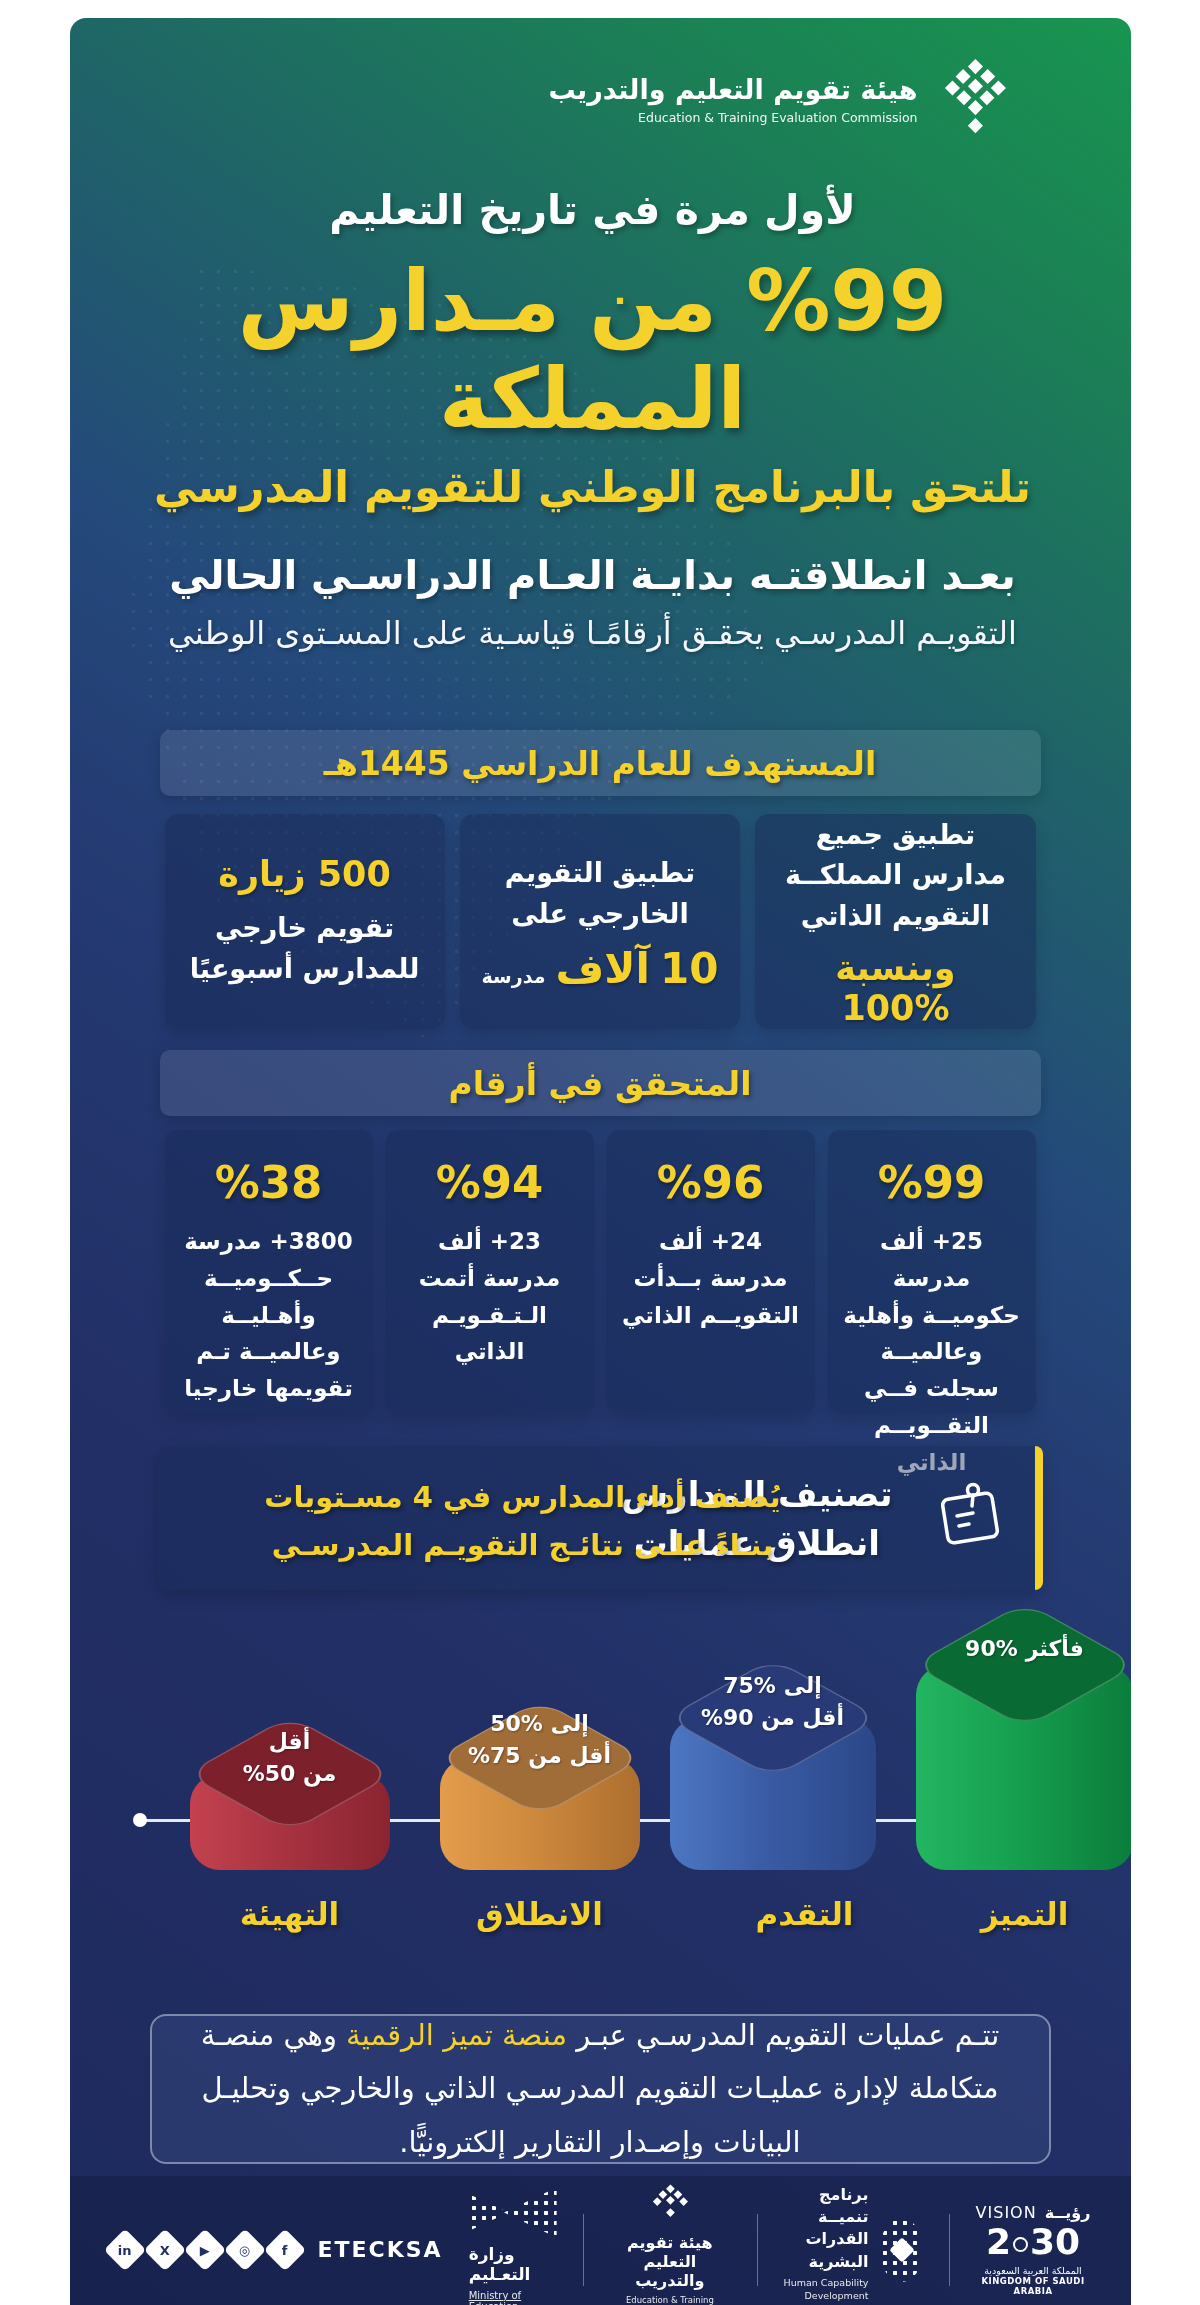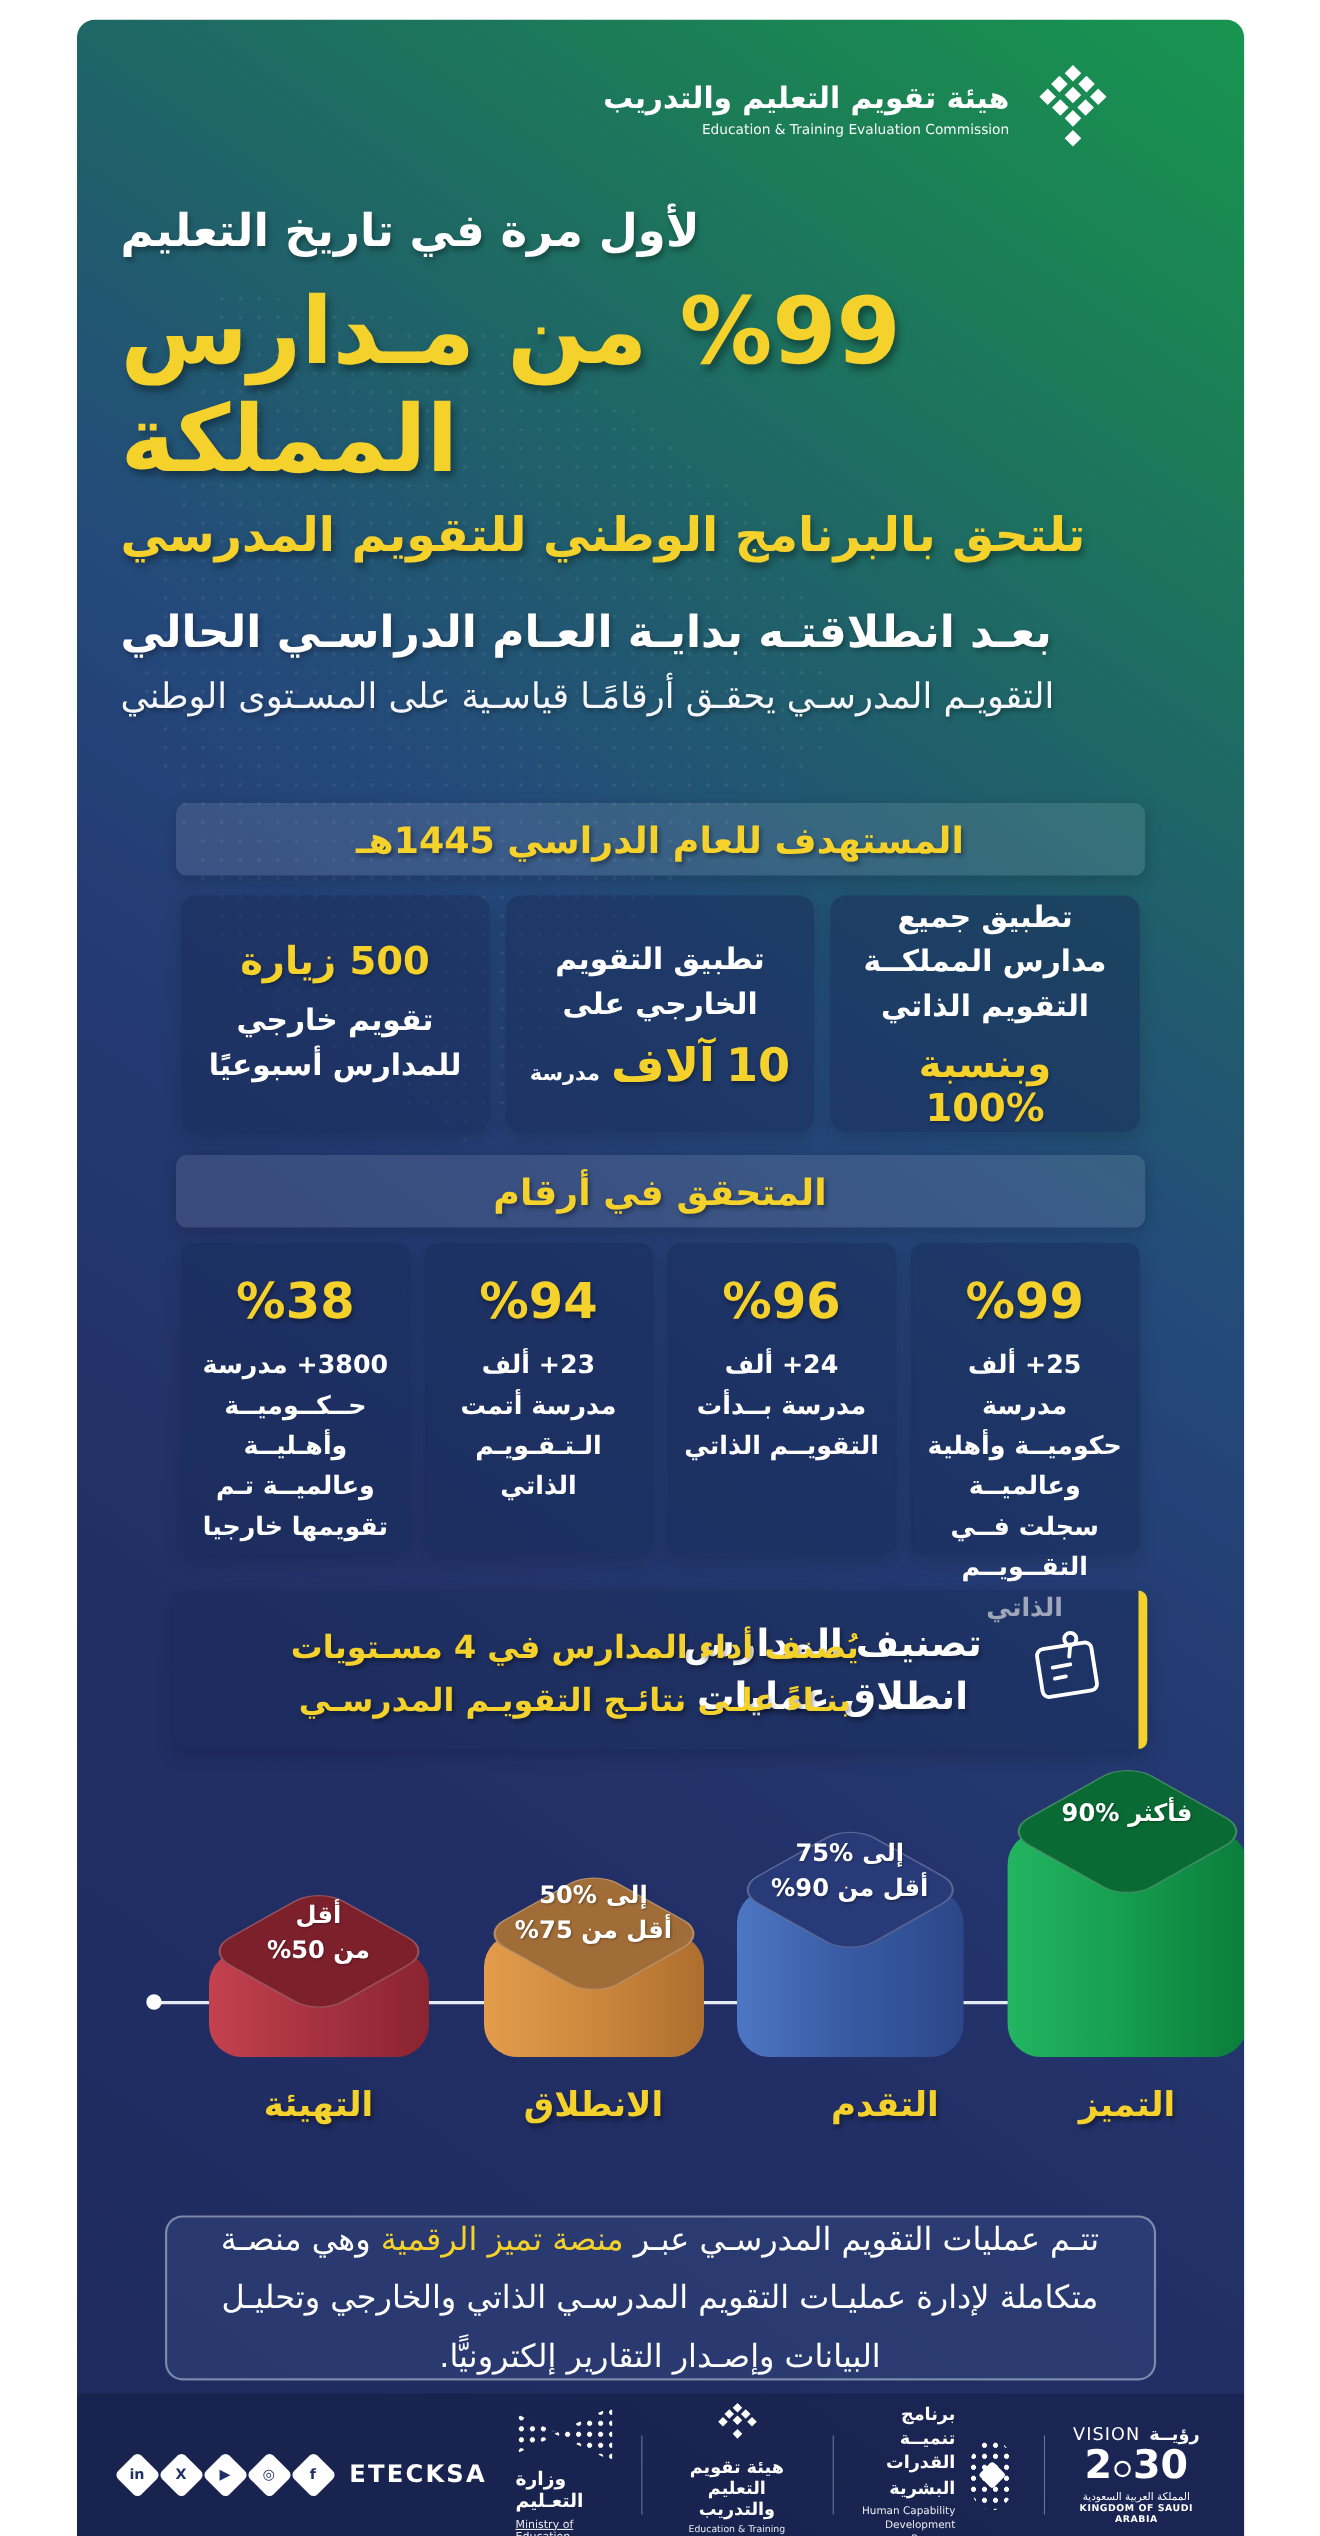--- a/index.html
+++ b/index.html
@@ -16,21 +16,21 @@
     clip-path:polygon(12% 0,58% 6%,92% 28%,100% 52%,72% 72%,48% 100%,14% 82%,0 46%);
     pointer-events:none;
   }
   
   .brand { position:absolute; top:40px; right:115px; display:flex; align-items:center; gap:16px; }
   .brand-text { text-align:right; }
   .brand-ar { font-size:27px; font-weight:bold; letter-spacing:0; }
   .brand-en { font-size:12.5px; margin-top:5px; opacity:.95; }
   .burst { display:block; }
   
-  .hero { position:absolute; top:168px; right:55px; left:40px; text-align:left; direction:rtl; }
+  .hero { position:absolute; top:168px; right:55px; left:40px; text-align:center; direction:rtl; }
   .hero-l1 { font-size:41px; font-weight:bold; color:#fff; text-shadow:2px 3px 5px rgba(0,0,0,.3); }
   .hero-l2 { font-size:84px; font-weight:bold; color:#f5d22b; margin-top:18px; text-shadow:3px 5px 7px rgba(0,0,0,.35); }
   .hero-l3 { font-size:43px; font-weight:bold; color:#f5d22b; margin-top:14px; text-shadow:2px 4px 6px rgba(0,0,0,.35); }
   .hero-l4 { font-size:40px; font-weight:bold; color:#fff; margin-top:40px; text-shadow:2px 3px 5px rgba(0,0,0,.3); }
   .hero-l5 { font-size:32px; color:#f4f6fb; margin-top:16px; text-shadow:1px 2px 4px rgba(0,0,0,.3); }
   
   .sec-head {
     position:absolute; left:90px; right:90px; height:66px; border-radius:10px;
     background:rgba(255,255,255,0.10); box-shadow:0 4px 14px rgba(0,0,0,.18);
     display:flex; align-items:center; justify-content:center;

